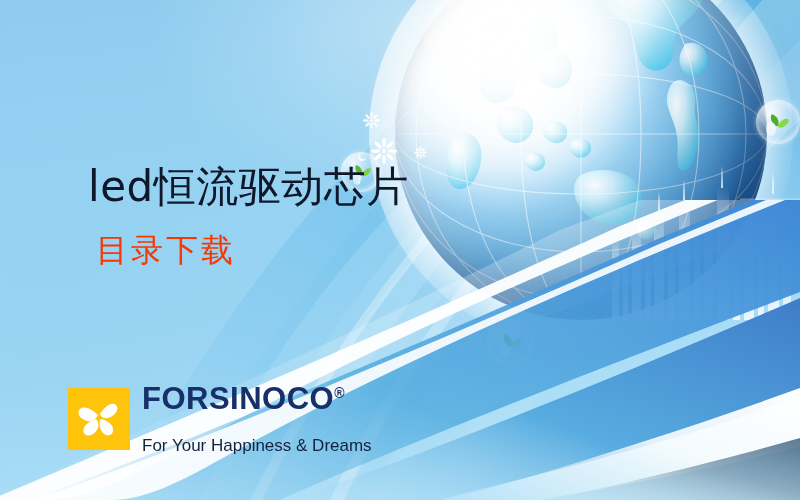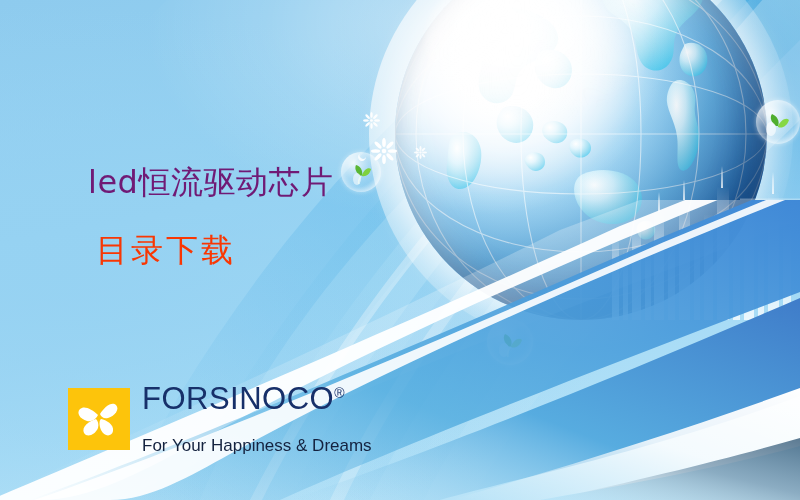--- a/index.html
+++ b/index.html
@@ -92,22 +92,22 @@
   .city { position:absolute; right:0; top:0; width:210px; height:320px; opacity:0.80; }
 
   
   .bands { position:absolute; left:0; bottom:0; width:800px; height:300px; }
 
   
   .headline {
     position: absolute;
     left: 88px;
     top: 166px;
-    color: #701a75;
-    font-size: 32px;
+    color: #0f172a;
+    font-size: 42px;
     line-height: 1.0;
     font-family: "DejaVu Sans", "Liberation Sans", sans-serif;
     white-space: nowrap;
     letter-spacing: 0.5px;
   }
   .headline-2 {
     position: absolute;
     left: 96px;
     top: 234px;
     color: #f93703;
@@ -133,21 +133,21 @@
     flex: 0 0 auto;
   }
   .logo-text {
     margin-left: 12px;
     display: flex;
     flex-direction: column;
     justify-content: center;
   }
   .logo-name {
     font-family: "Liberation Sans", sans-serif;
-    font-weight: normal;
+    font-weight: bold;
     font-size: 31px;
     line-height: 1.0;
     color: #17306a;
     letter-spacing: 0.5px;
     white-space: nowrap;
   }
   .logo-name sup {
     font-size: 14px;
     vertical-align: super;
     line-height: 0;

